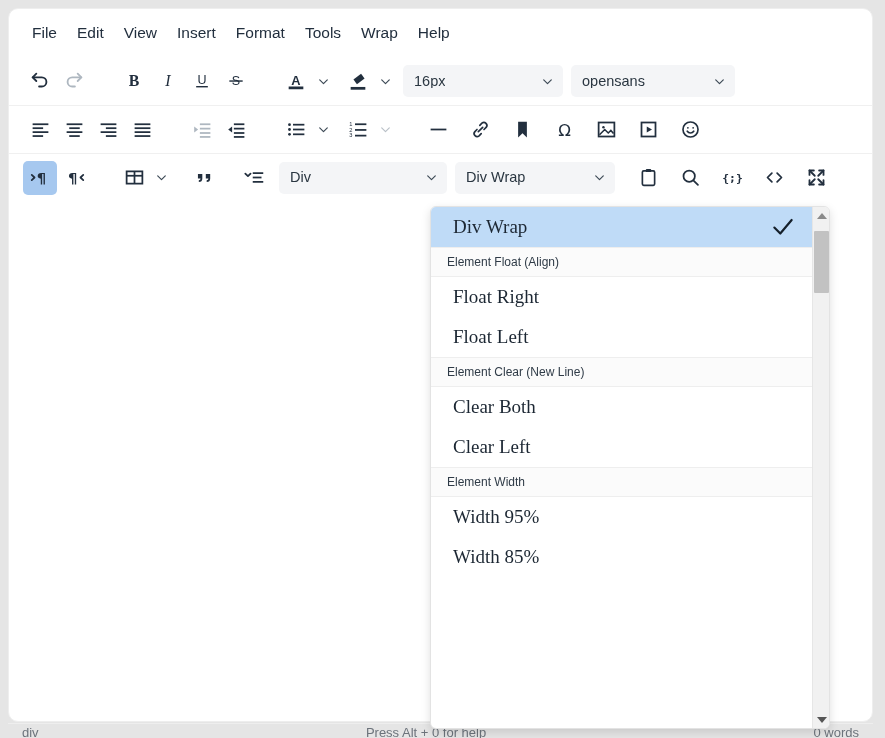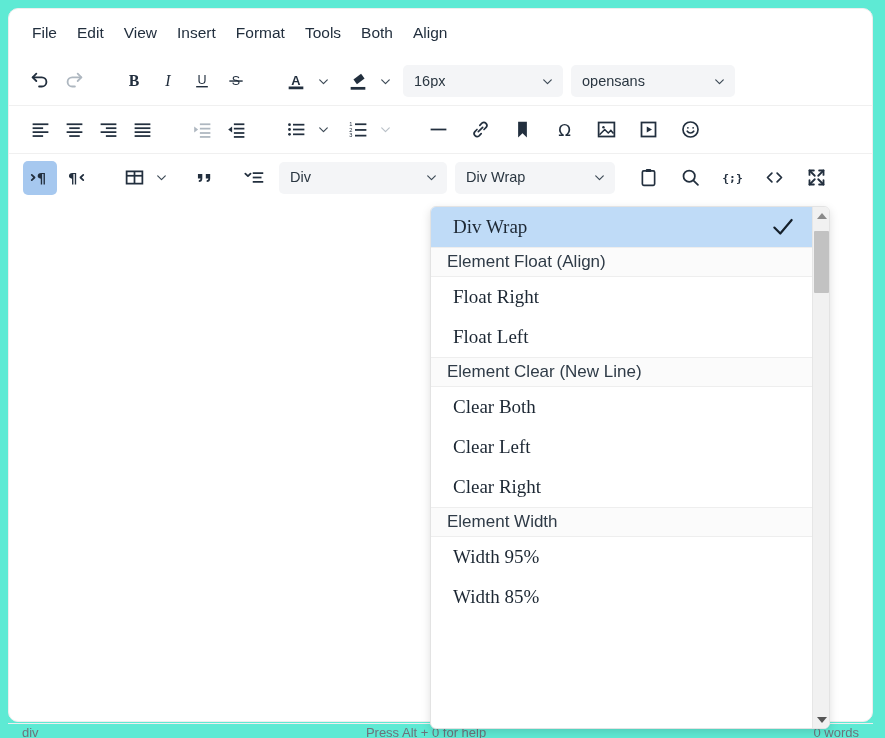--- a/index.html
+++ b/index.html
@@ -5,21 +5,21 @@
   html, body {
     margin: 0; padding: 0;
     width: 885px; height: 738px;
     background: #ffffff;
     font-family: "Liberation Sans", sans-serif;
     overflow: hidden;
   }
   #root {
     position: relative;
     width: 885px; height: 738px;
-    background: #5eead4;
+    background: #e5e5e5;
   }
 
   
   .editor-frame {
     position: absolute;
     left: 8px; top: 8px;
     width: 865px; height: 714px;
     border: 1px solid #eeeeee;
     border-radius: 10px;
     background: #ffffff;
@@ -162,21 +162,21 @@
     white-space: nowrap;
   }
   .dd-item.selected { background: #bfdbf7; }
   .dd-check { display: flex; align-items: center; color: #15202b; }
   .dd-group {
     height: 30px;
     display: flex;
     align-items: center;
     padding: 0 16px;
     font-family: "Liberation Sans", sans-serif;
-    font-size: 17px;
+    font-size: 12px;
     color: #2f3b47;
     background: #fbfbfb;
     border-top: 1px solid #eeeeee;
     border-bottom: 1px solid #eeeeee;
     box-sizing: border-box;
     white-space: nowrap;
   }
   .dd-group.first-group { border-top: 1px solid #eeeeee; }
 
   
@@ -223,22 +223,22 @@
 
   <div class="editor-frame">
 
     <div class="menubar">
       <div class="menu-item">File</div>
       <div class="menu-item">Edit</div>
       <div class="menu-item">View</div>
       <div class="menu-item">Insert</div>
       <div class="menu-item">Format</div>
       <div class="menu-item">Tools</div>
-      <div class="menu-item">Both</div>
-      <div class="menu-item">Align</div>
+      <div class="menu-item">Wrap</div>
+      <div class="menu-item">Help</div>
     </div>
 
     <div class="tb-row first">
 
       <div class="tbtn">
         <span>
           <svg width="22" height="22" viewBox="0 0 24 24" fill="none" stroke="currentColor" stroke-width="2" stroke-linecap="round" stroke-linejoin="round">
             <path d="M4 8h10a5 5 0 0 1 0 10h-3"></path>
               <polyline points="8,4 4,8 8,12"></polyline>
           </svg>
@@ -726,23 +726,20 @@
       <div class="dd-group">
         <span>Element Clear (New Line)</span>
       </div>
 
       <div class="dd-item">
         <span>Clear Both</span>
       </div>
       <div class="dd-item">
         <span>Clear Left</span>
       </div>
-      <div class="dd-item">
-        <span>Clear Right</span>
-      </div>
 
       <div class="dd-group">
         <span>Element Width</span>
       </div>
 
       <div class="dd-item">
         <span>Width 95%</span>
       </div>
       <div class="dd-item">
         <span>Width 85%</span>

